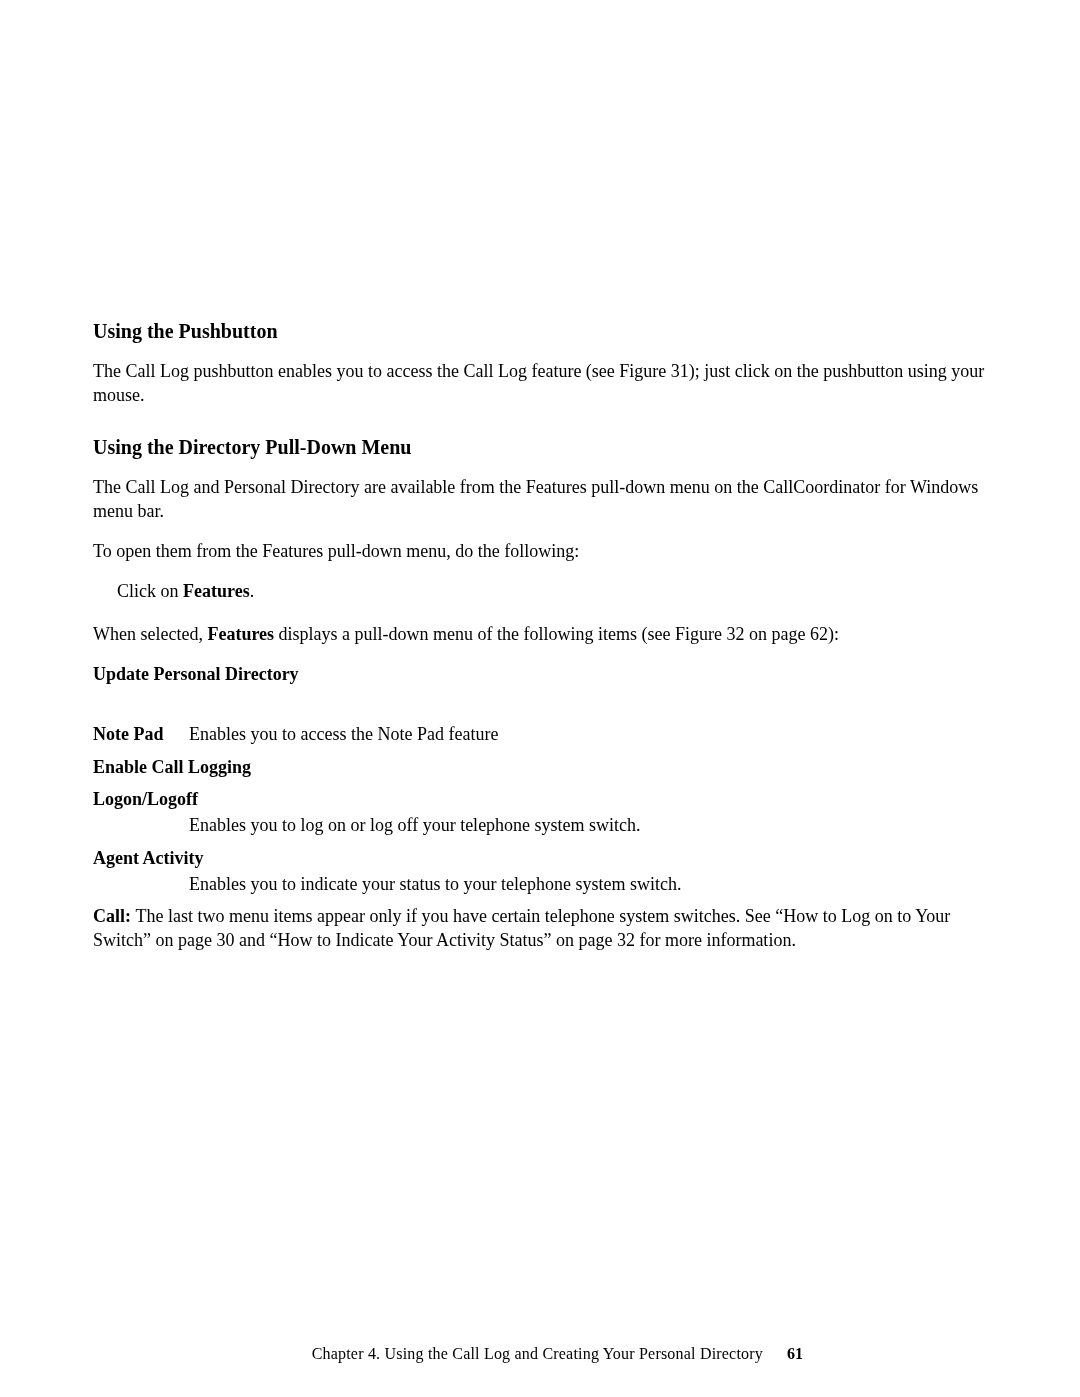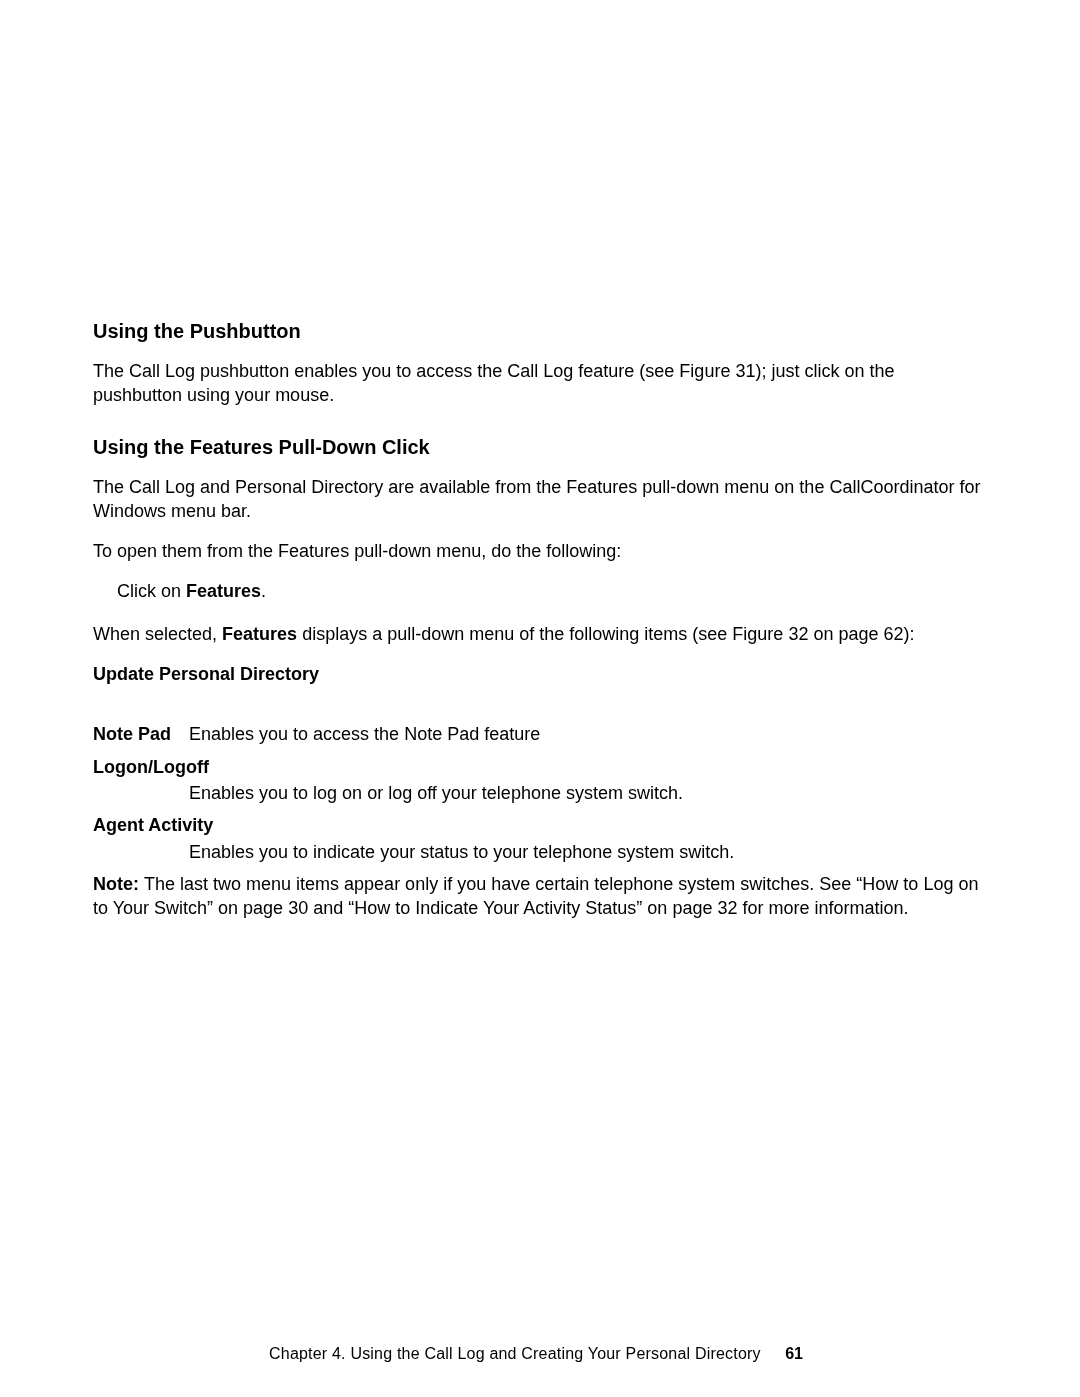--- a/index.html
+++ b/index.html
@@ -1,16 +1,16 @@
 <!DOCTYPE html>
 <html><head>
 <meta charset="utf-8">
 <style>
   html,body{margin:0;padding:0;background:#fff;color:#000;}
-  .page{width:896px;height:1397px;position:relative;font-family:Liberation Sans, sans-serif;font-size:18px;line-height:1.35;}
+  .page{width:896px;height:1397px;position:relative;font-family:Liberation Serif, serif;font-size:18px;line-height:1.35;}
   .content{position:absolute;left:93px;top:318px;width:895px;}
   h2{font-size:20px;font-weight:bold;margin:0 0 14px 0;}
   p{margin:0 0 16px 0;}
   .click-on{margin:0 0 18px 24px;}
   .dl{margin:0 0 6px 0;}
   .dl-row{margin:0 0 8px 0;}
   .dl-row.stack .dt{display:block;font-weight:bold;margin-bottom:2px;}
   .dl-row.stack .dd{display:block;margin-left:96px;}
   .dl-row.inline{display:flex;align-items:flex-start;margin-top:36px;}
   .dl-row.inline .dt{font-weight:bold;min-width:96px;}
@@ -27,52 +27,53 @@
 <div class="page">
   <div class="content">
 
     <h2>Using the Pushbutton</h2>
     <p>
       <span>The Call Log pushbutton enables you to access the Call Log feature (see Figure</span>
       <span> </span>
       <span>31); just click on the pushbutton using your mouse.</span>
     </p>
 
-    <h2 style="margin-top:26px;">Using the Features Pull-Down Click</h2>
+    <h2 style="margin-top:26px;">Using the Directory Pull-Down Menu</h2>
     <p>The Call Log and Personal Directory are available from the Features pull-down menu on the CallCoordinator for Windows menu bar.</p>
     <p>To open them from the Features pull-down menu, do the following:</p>
     <p class="click-on">
       <span>Click on </span><b>Features</b><span>.</span>
     </p>
     <p>
       <span>When selected, </span><b>Features</b><span> displays a pull-down menu of the following items (see Figure</span> <span>32 on page</span> <span>62):</span>
     </p>
 
     <div class="dl" id="menu-items">
         <div class="dl-row stack">
           <span class="dt">Update Personal Directory</span>
         </div>
         <div class="dl-row inline">
           <span class="dt">Note Pad</span>
           <span class="dd">Enables you to access the Note Pad feature</span>
         </div>
         <div class="dl-row stack">
+          <span class="dt">Enable Call Logging</span>
         </div>
         <div class="dl-row stack">
           <span class="dt">Logon/Logoff</span>
           <span class="dd">Enables you to log on or log off your telephone system switch.</span>
         </div>
         <div class="dl-row stack">
           <span class="dt">Agent Activity</span>
           <span class="dd">Enables you to indicate your status to your telephone system switch.</span>
         </div>
       </div>
 
     <p class="note-block">
-      <b>Note:  </b><span>The last two menu items appear only if you have certain telephone system switches.  See “How to Log on to Your Switch” on page</span> <span>30 and “How to Indicate Your Activity Status” on page</span> <span>32 for more information.</span>
+      <b>Call:  </b><span>The last two menu items appear only if you have certain telephone system switches.  See “How to Log on to Your Switch” on page</span> <span>30 and “How to Indicate Your Activity Status” on page</span> <span>32 for more information.</span>
     </p>
 
   </div>
 
   <div class="footer">
     <span class="chapter">Chapter 4.  Using the Call Log and Creating Your Personal Directory</span>
     <span class="pnum">61</span>
   </div>
 </div>
 

